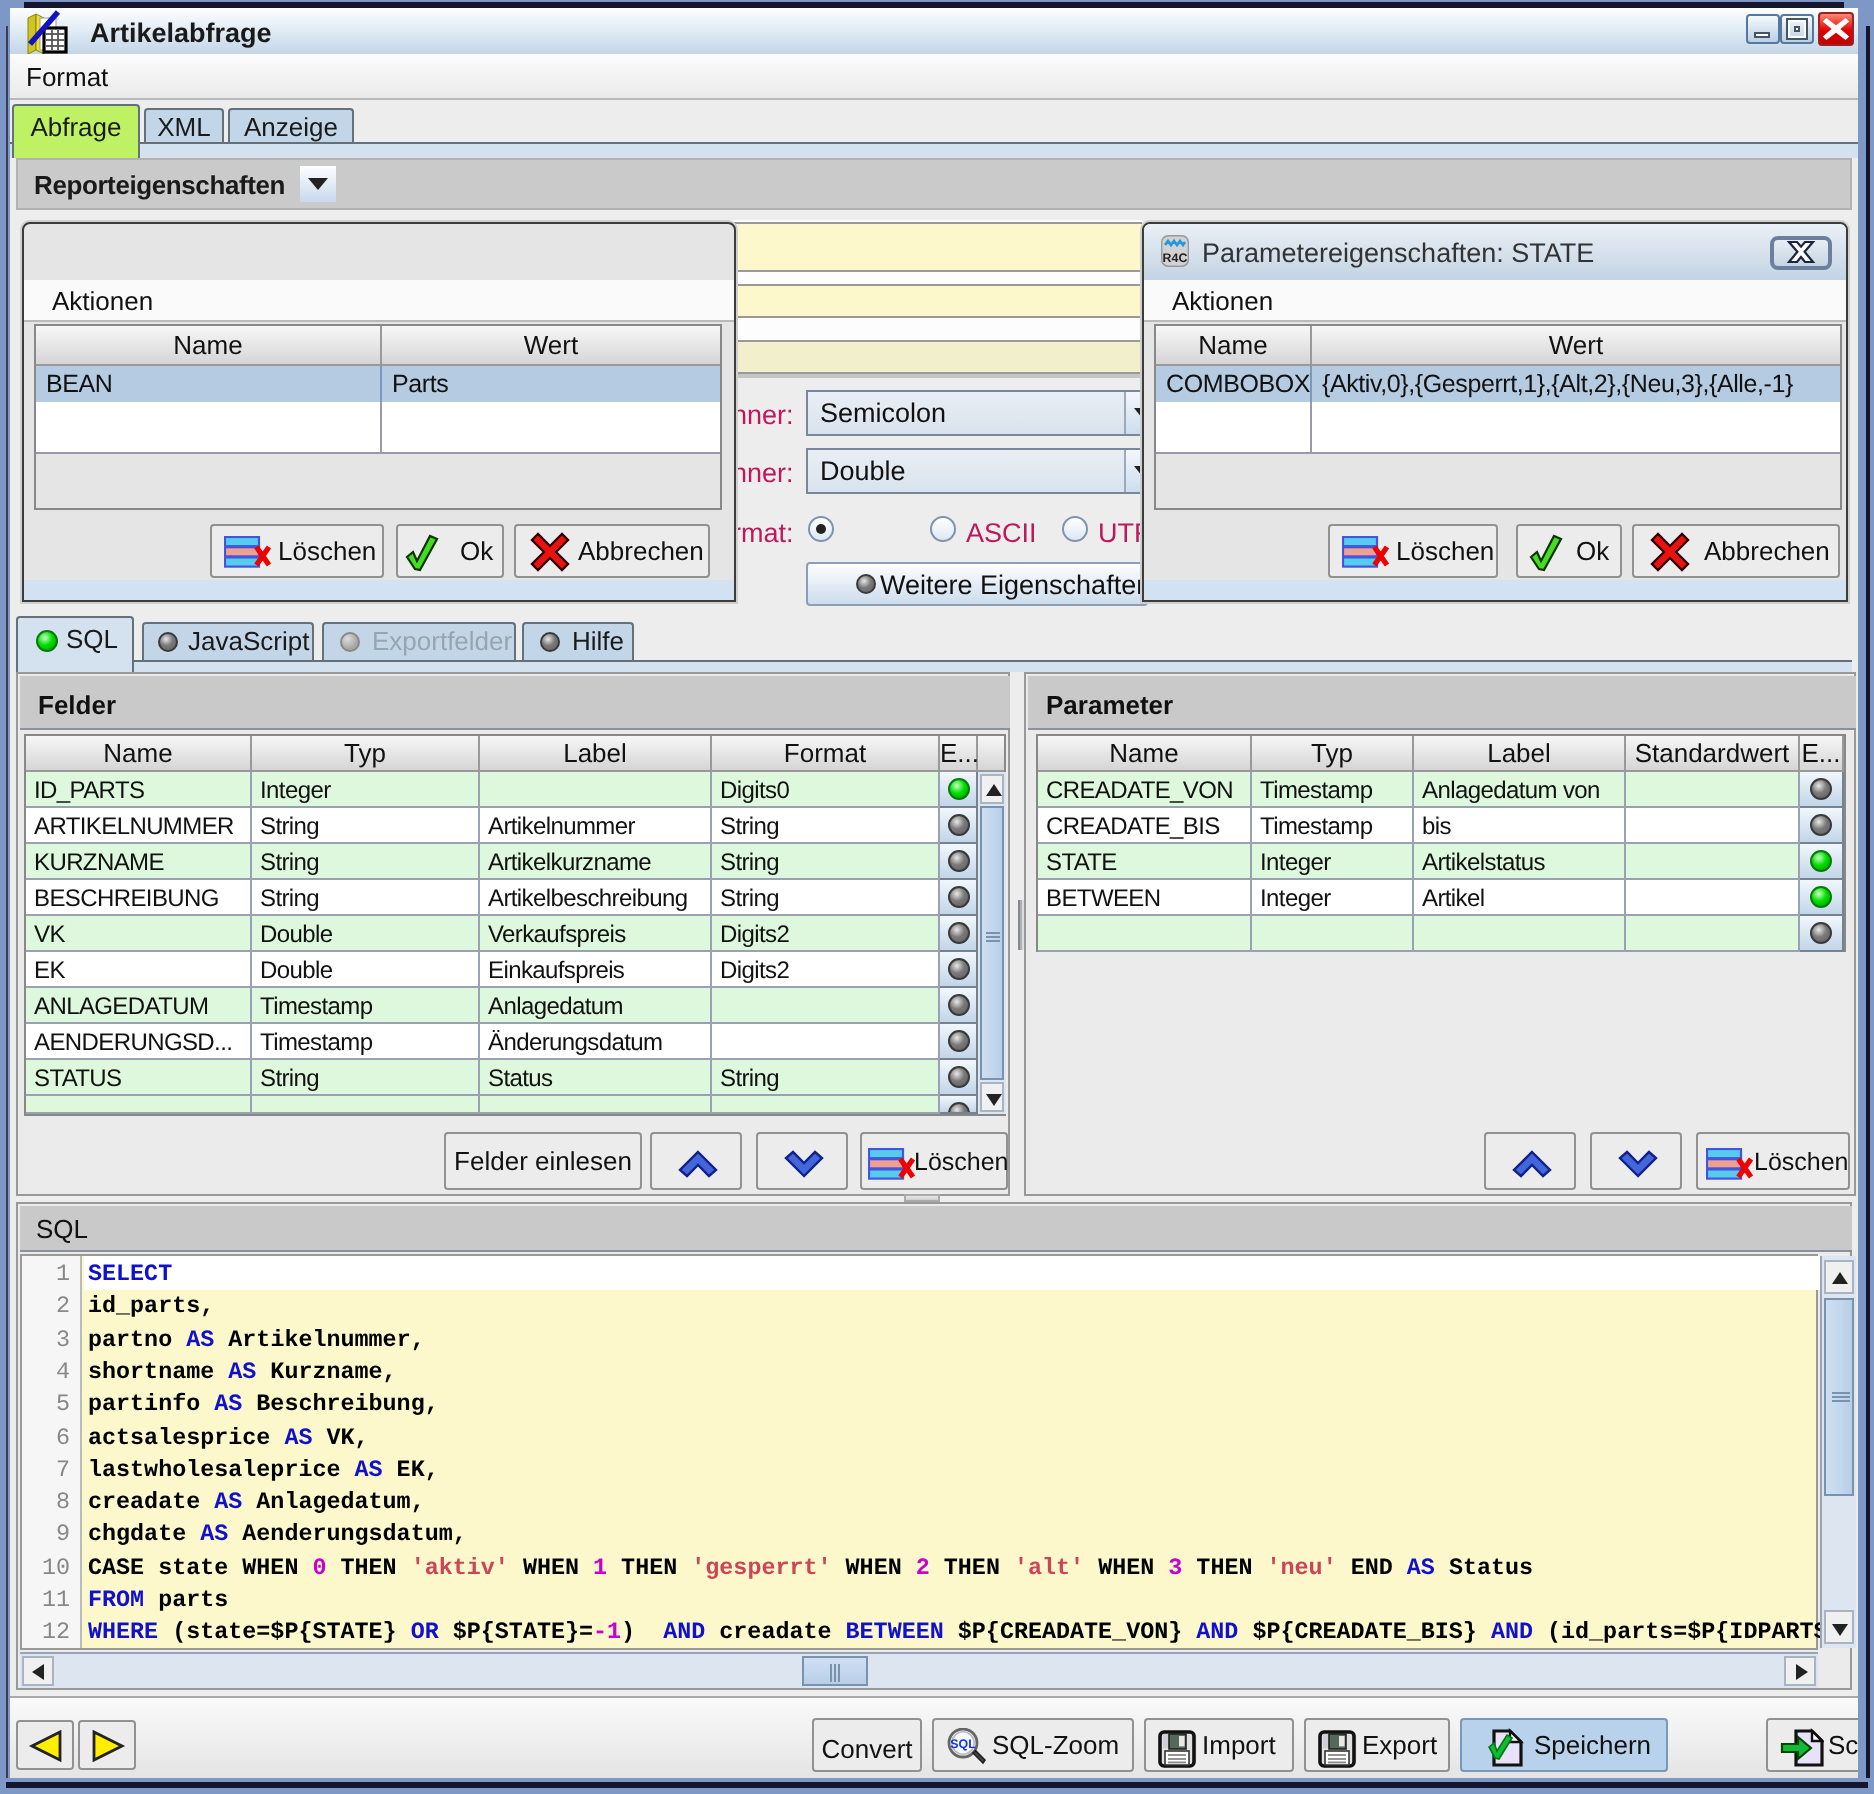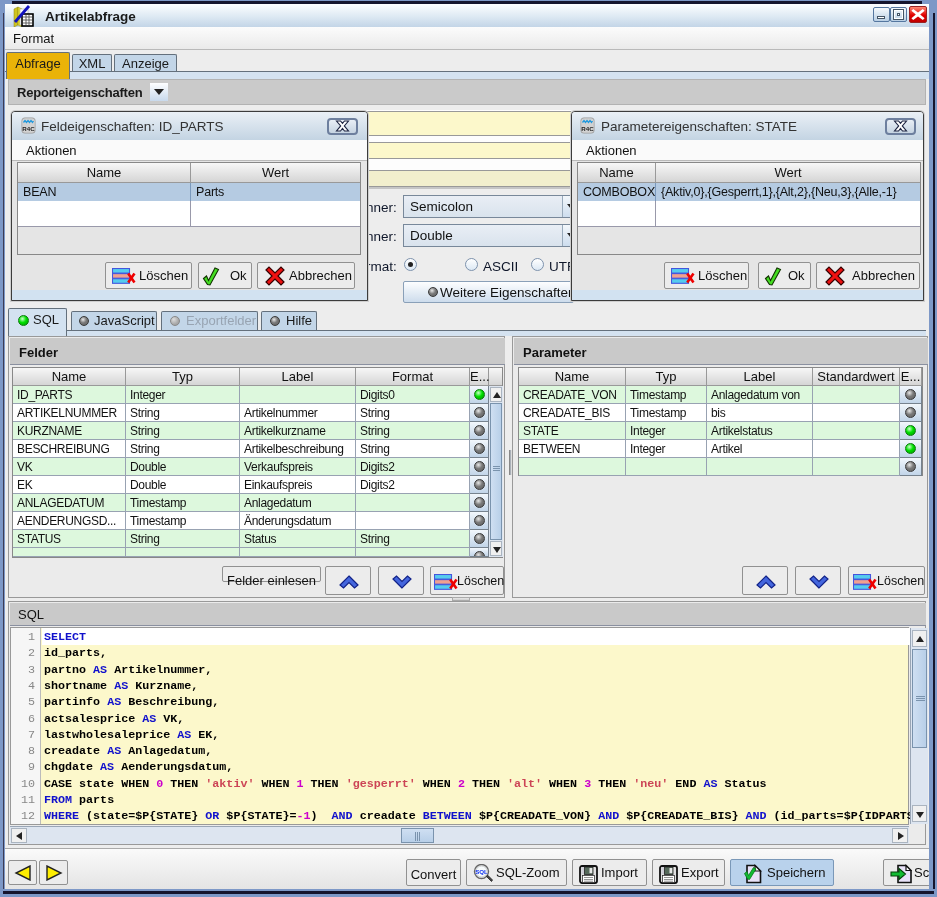--- a/index.html
+++ b/index.html
@@ -13,28 +13,28 @@
 .frTline { position:absolute; left:12px; top:1px; width:910px; height:3px; background:#15152e; z-index:51; }
 .frLline { position:absolute; left:3px; top:13px; width:1px; height:876px; background:#3c3c55; z-index:51; }
 .frRline { position:absolute; left:933px; top:13px; width:2px; height:876px; background:#15152e; z-index:51; }
 .frBline { position:absolute; left:3px; top:891px; width:931px; height:3px; background:#15152e; z-index:51; }
 #titlebar { position:absolute; left:5px; top:4px; width:924px; height:23px; background:linear-gradient(#fdfeff, #dde9f3 55%, #c3d5e7); }
 #titletext { position:absolute; left:40px; top:5px; font-size:13.5px; font-weight:bold; color:#1a1a1a; }
 .winbtn { position:absolute; top:7px; width:17px; height:15px; border:1px solid #5577a0; border-radius:2px; background:linear-gradient(#f6fafd,#b9cfe4); z-index:52; }
 #menubar { position:absolute; left:5px; top:27px; width:924px; height:23px; background:linear-gradient(#fcfcfc,#eaeaea); border-bottom:1px solid #b9b9b9; }
 #menubar span { position:absolute; left:8px; top:4px; font-size:13px; }
 .tab1 { position:absolute; top:54px; height:17px; background:#c3d6e8; border:1px solid #64707c; border-bottom:none; border-radius:2px 2px 0 0; font-size:13px; color:#1a1a1a; text-align:center; padding-top:1px; z-index:1; }
-.tab1.sel { background:#eab308; height:27px; top:52px; padding-top:3px; z-index:3; }
+.tab1.sel { background:#bef264; height:27px; top:52px; padding-top:3px; z-index:3; }
 #tabstrip1 { position:absolute; left:5px; top:71px; width:924px; height:8px; background:#d4e2f0; border-top:1px solid #64707c; z-index:2; }
 #repbar { position:absolute; left:8px; top:79px; width:918px; height:26px; background:#cacaca; border:1px solid #b2b2b2; }
 #repbar b { position:absolute; left:8px; top:5px; font-size:13px; letter-spacing:-0.2px; color:#1a1a1a; }
 #repbtn { position:absolute; left:141px; top:3px; width:18px; height:18px; background:linear-gradient(#fdfeff,#c8d9ec); border:none; }
 .darr { width:0; height:0; border-left:5px solid transparent; border-right:5px solid transparent; border-top:6px solid #222; position:absolute; left:8px; top:7px; }
 .yband { position:absolute; background:#fcf8cb; border-top:1px solid #999; border-bottom:1px solid #999; }
-.formlabel { position:absolute; font-size:13.5px; color:#0f172a; }
+.formlabel { position:absolute; font-size:13.5px; color:#be185d; }
 .combo { position:absolute; left:403px; width:171px; height:23px; background:linear-gradient(#e9eef5,#d9e3ed); border:1px solid #78889a; }
 .combo span { position:absolute; left:6px; top:3px; font-size:13.5px; color:#111; }
 .combo .cbtn { position:absolute; right:0; top:0; width:11px; height:21px; background:linear-gradient(#f3f7fb,#cdddee); border-left:1px solid #9ab; }
 .radio { position:absolute; width:13px; height:13px; border-radius:50%; background:linear-gradient(#fff,#dce8f4); border:1px solid #7e93ad; }
 .radio.on::after { content:""; position:absolute; left:3px; top:3px; width:5px; height:5px; border-radius:50%; background:#222; }
 .dlg { position:absolute; top:111px; height:190px; background:#e5e5e5; border:1px solid #3c3c3c; border-radius:4px 4px 0 0; box-shadow:0 0 0 1px #cfcfcf; z-index:10; }
 .dlgtitle { position:absolute; left:0; top:0; width:100%; height:29px; background:linear-gradient(#eaf0f6,#c2d3e2); border-radius:3px 3px 0 0; }
 .dlgtitle .txt { position:absolute; left:29px; top:7px; font-size:13.5px; color:#333; }
 .dlgclose { position:absolute; top:6px; width:31px; height:17px; background:linear-gradient(#e8eef5,#c6d4e2); border:2px solid #6d7f9e; border-radius:4px; }
 .dlgmenu { position:absolute; left:0; top:28px; width:100%; height:21px; background:#fafafa; border-bottom:1px solid #b9b9b9; }
@@ -149,32 +149,20 @@
 <div class="radio" style="left:465px; top:258px;"></div>
 <div class="formlabel" style="left:483px; top:259px;">ASCII</div>
 <div class="radio" style="left:531px; top:258px;"></div>
 <div class="formlabel" style="left:549px; top:259px;">UTF-</div>
 <div class="btn" style="left:403px; top:281px; width:171px; height:22px; background:linear-gradient(#fdfeff,#cddcec); border:1px solid #8aa0b8; font-size:13.5px;">
   <div class="ball gray" style="left:24px; top:5px; width:10px; height:10px;"></div>
   <span style="position:absolute; left:36px; top:3px; white-space:nowrap;">Weitere Eigenschaften</span>
 </div>
 
 <div class="dlg" id="dlg1" style="left:11px; width:357px;">
-  <div class="dlgtitle">
-    <svg class="abs" style="left:9px; top:5px;" width="15px" height="17" viewBox="0 0 15 17">
-<rect x="0.5" y="0.5" width="14" height="16" rx="3.5" fill="#9a9a9a"></rect>
-<rect x="1.2" y="1.2" width="12.6" height="14.6" rx="3" fill="#d2d2d2"></rect>
-<path d="M2.5 5.5 L4 3.5 L5.5 5.5 L7 3.5 L8.5 5.5 L10 3.5 L11.5 5.5 L12.5 4" stroke="#2299dd" stroke-width="1.3" fill="none"></path>
-<text x="7.5" y="14" font-family="Liberation Sans" font-size="6.2" font-weight="bold" fill="#222" text-anchor="middle">R4C</text>
-      </svg>
-    <span class="txt">Feldeigenschaften: ID_PARTS</span>
-    <div class="dlgclose" style="left:315px;"><svg width="27" height="13" viewBox="0 0 27 13">
-          <path d="M7.5 1 L11.5 1 L13.5 3.3 L15.5 1 L19.5 1 L15.3 5.9 L19.5 11 L15.5 11 L13.5 8.5 L11.5 11 L7.5 11 L11.7 5.9 Z" fill="#fff" stroke="#1c2340" stroke-width="1.1"></path>
-        </svg></div>
-  </div>
   <div class="dlgmenu">
       <span>Aktionen</span>
     </div>
   <div class="dtable" style="left:5px; width:344px; height:93px;">
     <div class="dthead" style="left:0; width:173px;">Name</div>
     <div class="dthead" style="left:173px; width:169px; border-right:none;">Wert</div>
     <div class="dtrow" style="left:0; top:20px; width:173px; background:#b5cbe2; border-right:1px solid #7a99bd; border-bottom:1px solid #7a99bd;">BEAN</div>
     <div class="dtrow" style="left:173px; top:20px; width:169px; background:#b5cbe2; border-bottom:1px solid #7a99bd;">Parts</div>
     <div class="dtrow" style="left:0; top:38px; width:173px; background:#fff; border-right:1px solid #99a; border-bottom:1px solid #99a;"></div>
     <div class="dtrow" style="left:173px; top:38px; width:169px; background:#fff; border-bottom:1px solid #99a;"></div>
@@ -388,21 +376,21 @@
     </div>
 <div class="td g" style="left:0; top:90px; width:107px;"></div>
 <div class="td g" style="left:107px; top:90px; width:81px;"></div>
 <div class="td g" style="left:188px; top:90px; width:106px;"></div>
 <div class="td g" style="left:294px; top:90px; width:87px;"></div>
 <div class="ecell" style="left:381px; top:90px; width:22px;">
       <div class="ball gray" style="left:5px; top:3px;"></div>
     </div>
 </div>
 
-<div class="btn" style="left:222px; top:566px; width:99px; height:16px; padding-top:6px;">Felder einlesen</div>
+<div class="btn" style="left:222px; top:566px; width:99px; height:29px; padding-top:6px;">Felder einlesen</div>
 <div class="btn" style="left:325px; top:566px; width:46px; height:29px;">
     <svg class="abs" style="left:12px; top:8px;" width="22" height="14" viewBox="0 0 22 14">
 <path d="M11 1 L20 10 L16.5 13 L11 7.5 L5.5 13 L2 10 Z" fill="#4466dd" stroke="#112288" stroke-width="1.2"></path>
     </svg>
   </div>
 <div class="btn" style="left:378px; top:566px; width:46px; height:29px;">
     <svg class="abs" style="left:12px; top:8px;" width="22" height="14" viewBox="0 0 22 14">
 <path d="M11 13 L2 4 L5.5 1 L11 6.5 L16.5 1 L20 4 Z" fill="#4466dd" stroke="#112288" stroke-width="1.2"></path>
     </svg>
   </div>

